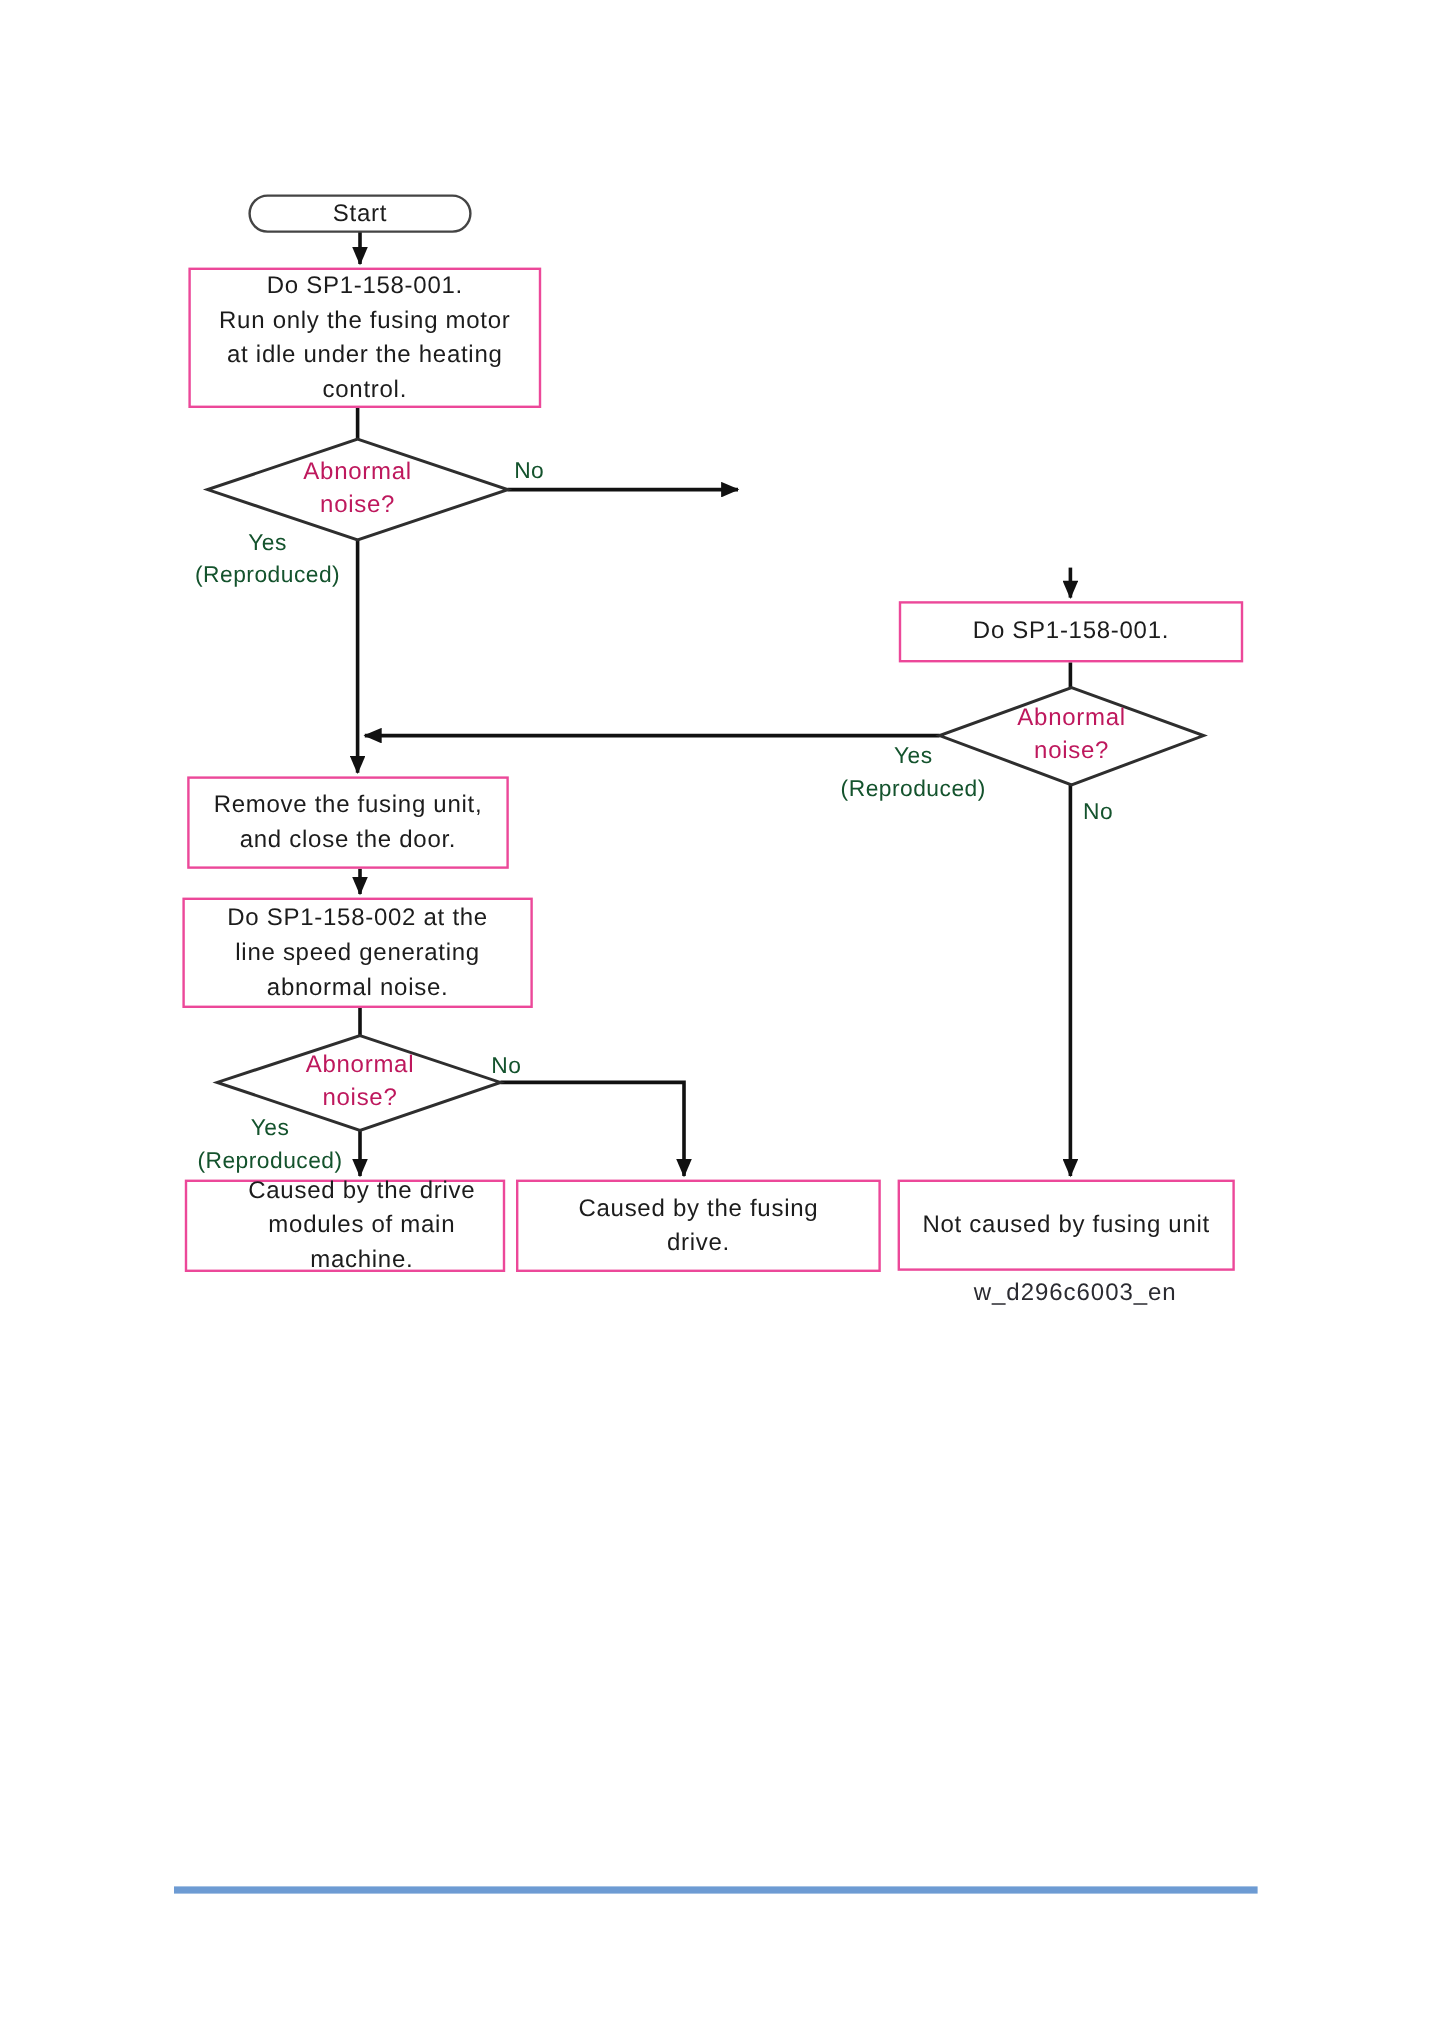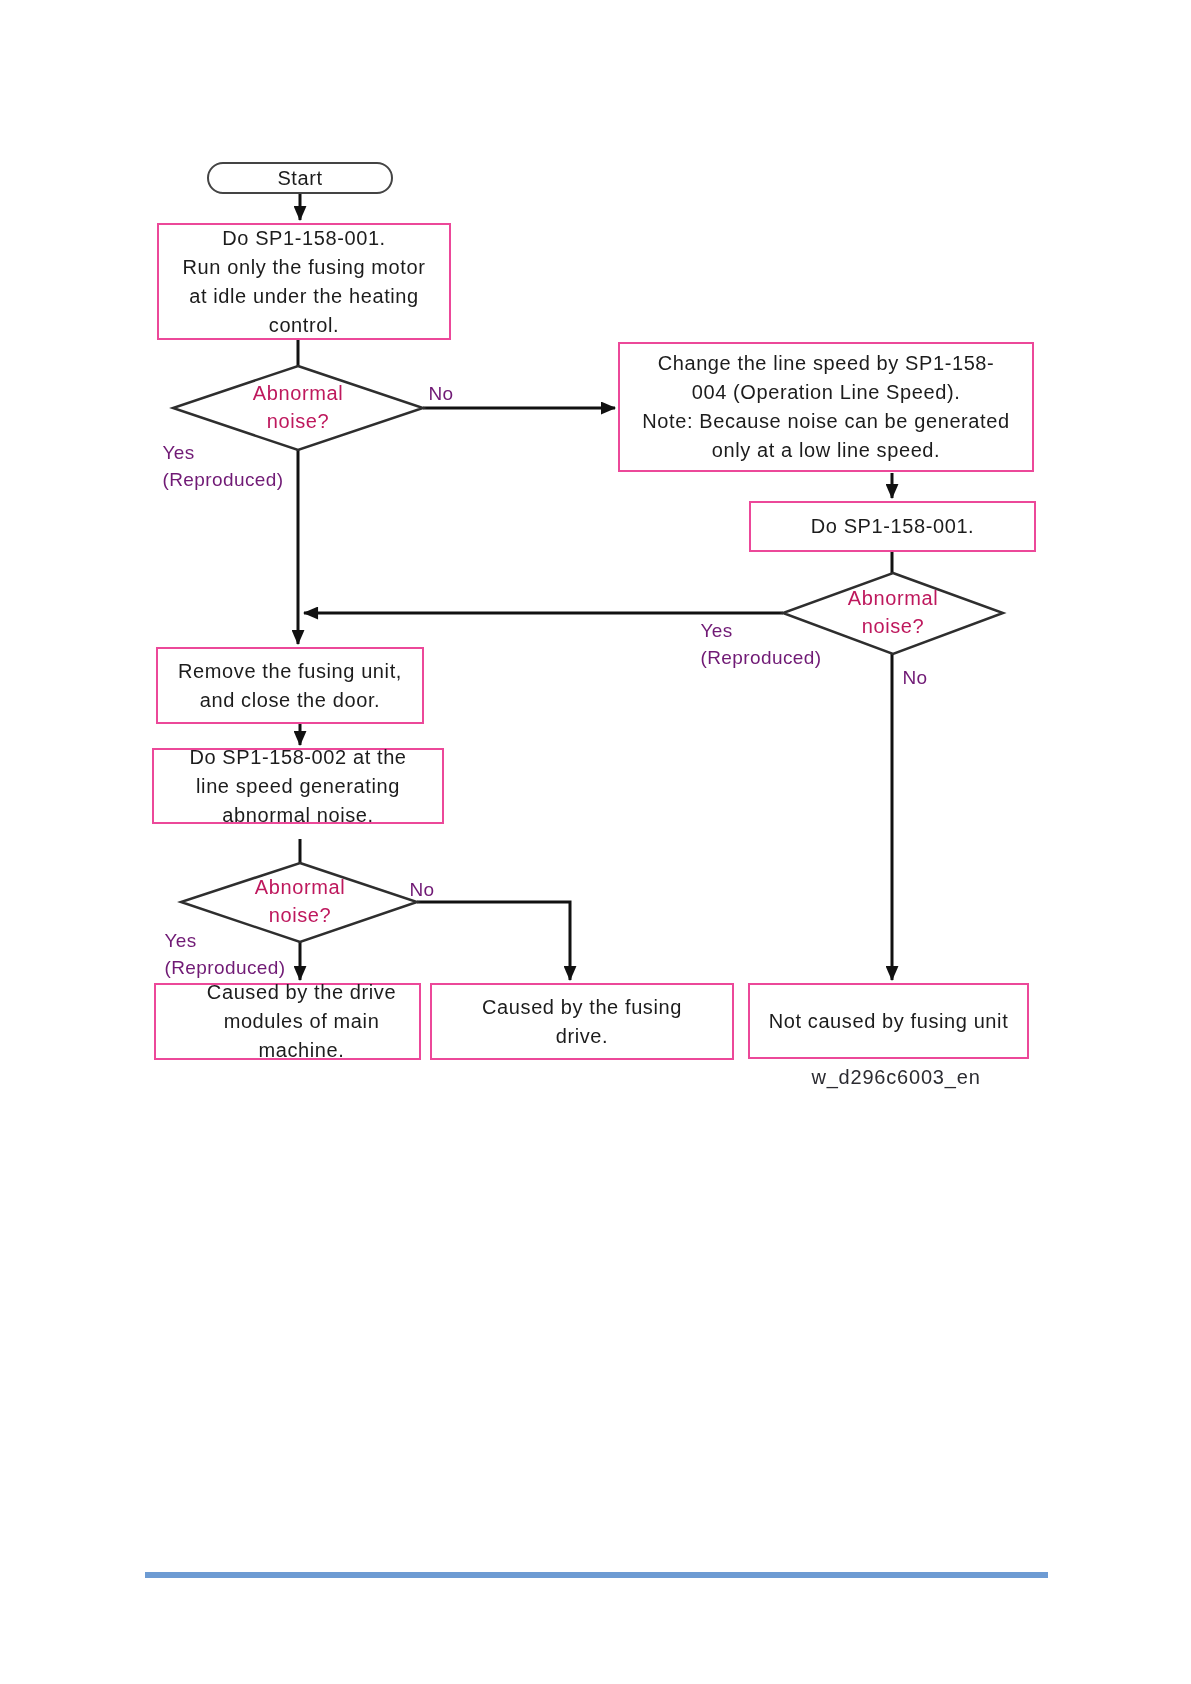--- a/index.html
+++ b/index.html
@@ -13,22 +13,22 @@
     font-size:20px;line-height:29px;letter-spacing:0.6px;white-space:pre-line;
   }
   .pill{border-radius:17px;border-color:#444444;}
   .dlabel{
     position:absolute;transform:translate(-50%,-50%);
     color:#be185d;font-size:20px;line-height:28px;letter-spacing:0.6px;
     text-align:center;white-space:pre-line;
   }
   .elabel{
     position:absolute;transform:translate(-50%,-50%);
-    color:#701a75;font-size:19px;line-height:27px;letter-spacing:0.4px;
-    text-align:left;white-space:pre-line;
+    color:#14532d;font-size:19px;line-height:27px;letter-spacing:0.4px;
+    text-align:center;white-space:pre-line;
   }
   .caption{
     position:absolute;color:#2b2b31;font-size:20px;letter-spacing:0.8px;
     text-align:center;white-space:nowrap;
   }
   .divider{position:absolute;background:#6d9bd3;}
 </style>
 </head>
 <body style="background: rgb(255, 255, 255);">
 
@@ -66,34 +66,30 @@
   <div class="node pill" style="left:207px;top:162px;width:186px;height:32px;line-height:22px;">Start</div>
 
   <div class="node" style="left:157px;top:223px;width:294px;height:117px;">Do SP1-158-001.
 Run only the fusing motor
 at idle under the heating
 control.</div>
 
   <div class="dlabel" style="left:298px;top:407px;">Abnormal
 noise?</div>
 
-  <div class="node" style="left:618px;top:342px;width:416px;height:130px;">Change the line speed by SP1-158-
-004 (Operation Line Speed).
-Note: Because noise can be generated
-only at a low line speed.</div>
 
   <div class="node" style="left:749px;top:501px;width:287px;height:51px;">Do SP1-158-001.</div>
 
   <div class="dlabel" style="left:893px;top:612px;">Abnormal
 noise?</div>
 
   <div class="node" style="left:156px;top:647px;width:268px;height:77px;">Remove the fusing unit,
 and close the door.</div>
 
-  <div class="node" style="left:152px;top:748px;width:292px;height:76px;">Do SP1-158-002 at the
+  <div class="node" style="left:152px;top:748px;width:292px;height:92px;">Do SP1-158-002 at the
 line speed generating
 abnormal noise.</div>
 
   <div class="dlabel" style="left:300px;top:901px;">Abnormal
 noise?</div>
 
   <div class="node" style="left:154px;top:983px;width:267px;height:77px;padding-left:28px;">Caused by the drive
 modules of main machine.</div>
 
   <div class="node" style="left:430px;top:983px;width:304px;height:77px;">Caused by the fusing

